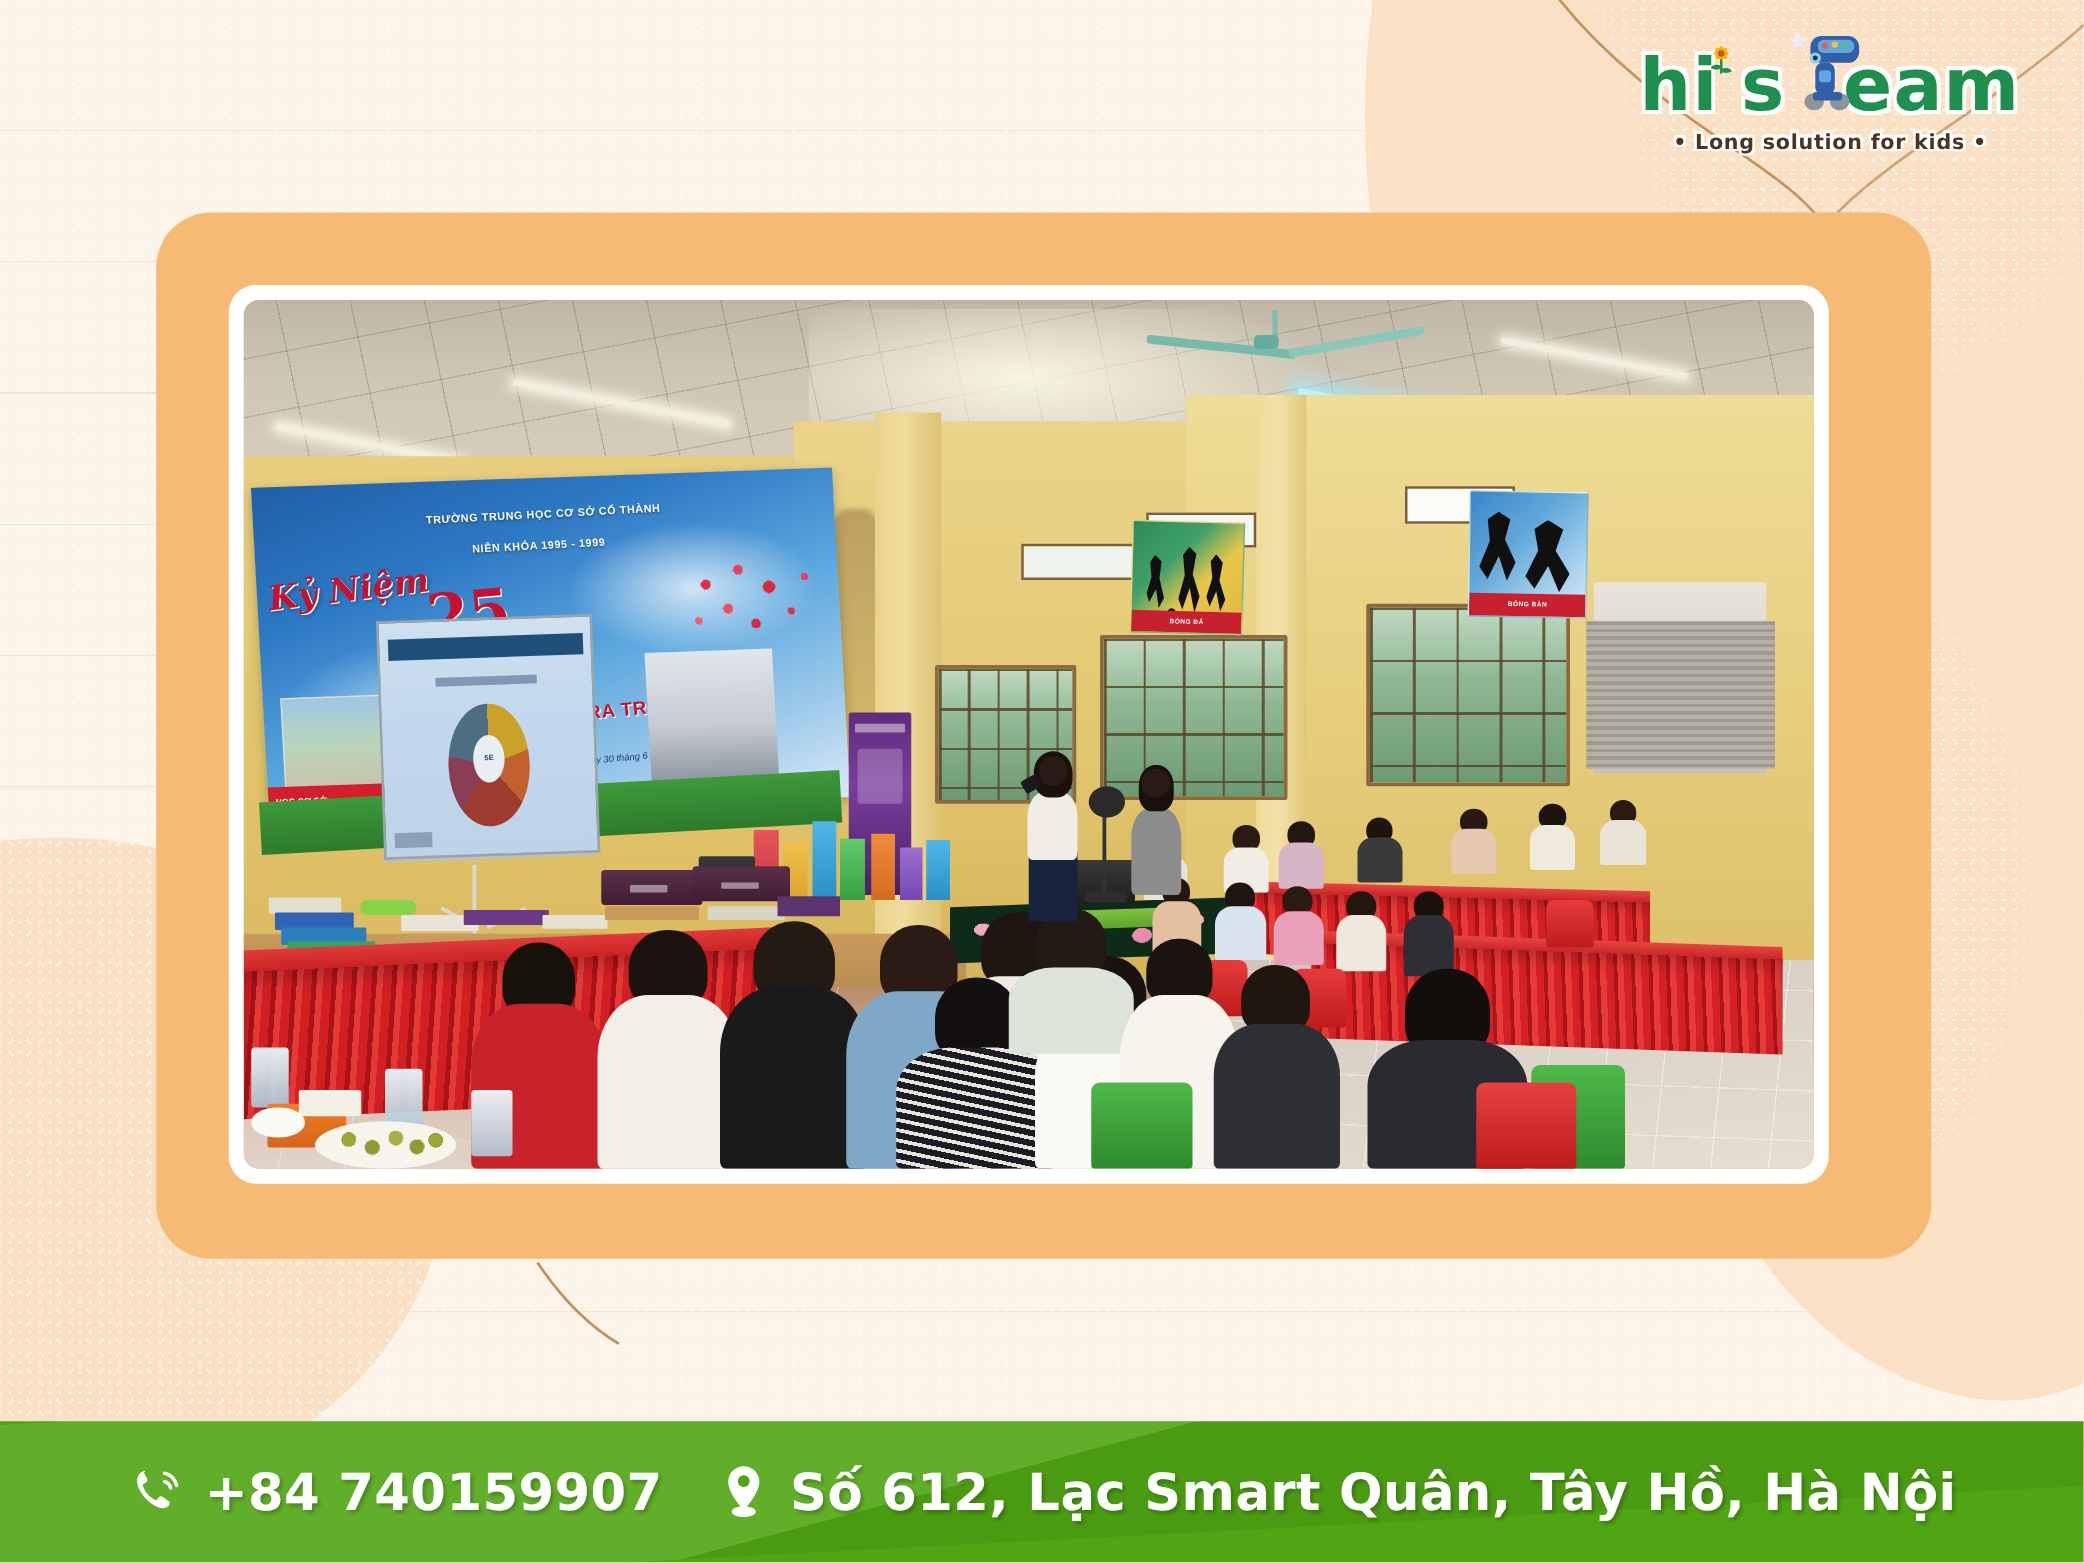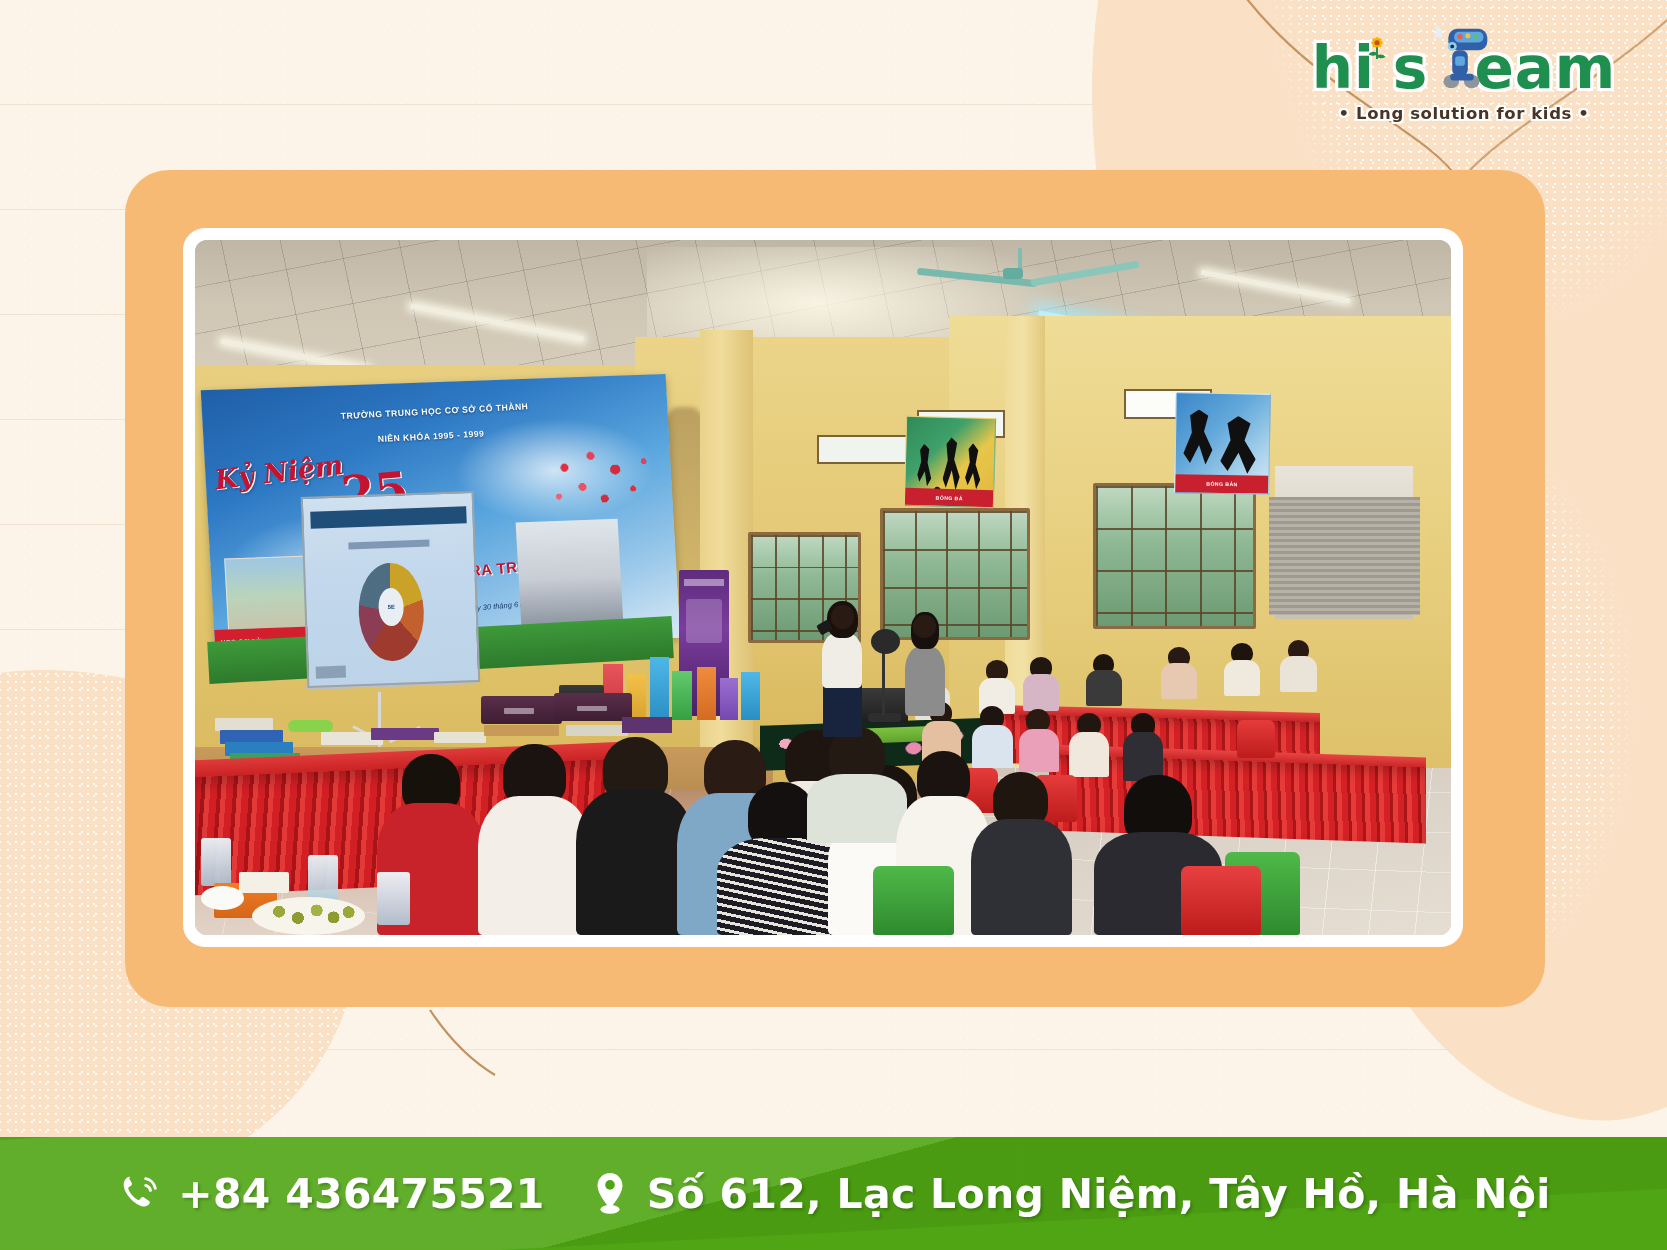--- a/index.html
+++ b/index.html
@@ -847,24 +847,24 @@
 
 <div id="footer">
   <div id="footer-sheen"></div>
 
   <div class="fitem">
     <svg width="46" height="46" viewBox="0 0 48 48">
       <path d="M14 6c-2 0-4 2-5 4-2 4-1 9 3 15s11 11 16 12c3 .5 6-1 7-3 .6-1.2.2-2.3-.8-3l-5-3.4c-1-.7-2.2-.5-3 .4l-1.6 1.8c-.5.6-1.3.7-2 .3-2.2-1.3-4.3-3-6-5-1.7-2-3-4.3-3.7-6.6-.2-.7 0-1.4.7-1.8l2-1.3c1-.6 1.3-1.8.8-2.8l-2.8-5.3C15.3 6.5 14.7 6 14 6z" fill="#fff"></path>
       <path d="M31 8c5 1 9 5 10 10" fill="none" stroke="#fff" stroke-width="3" stroke-linecap="round"></path>
       <path d="M31 15c2.6.7 4.5 2.6 5 5.2" fill="none" stroke="#fff" stroke-width="3" stroke-linecap="round"></path>
     </svg>
-    <span class="ftext">+84 436475521</span>
+    <span class="ftext">+84 740159907</span>
   </div>
 
   <div class="fitem">
     <svg width="42" height="46" viewBox="0 0 40 48">
       <path d="M20 2C12.8 2 7 7.8 7 15c0 9.4 11 21.5 12.2 22.8.4.5 1.2.5 1.6 0C22 36.5 33 24.4 33 15 33 7.8 27.2 2 20 2z" fill="#fff"></path>
       <circle cx="20" cy="14.5" r="5" fill="#4FA513"></circle>
       <ellipse cx="20" cy="40" rx="10" ry="4.5" fill="#fff"></ellipse>
     </svg>
-    <span class="ftext">Số 612, Lạc Long Niệm, Tây Hồ, Hà Nội</span>
+    <span class="ftext">Số 612, Lạc Smart Quân, Tây Hồ, Hà Nội</span>
   </div>
 </div>
 
 </body></html>

